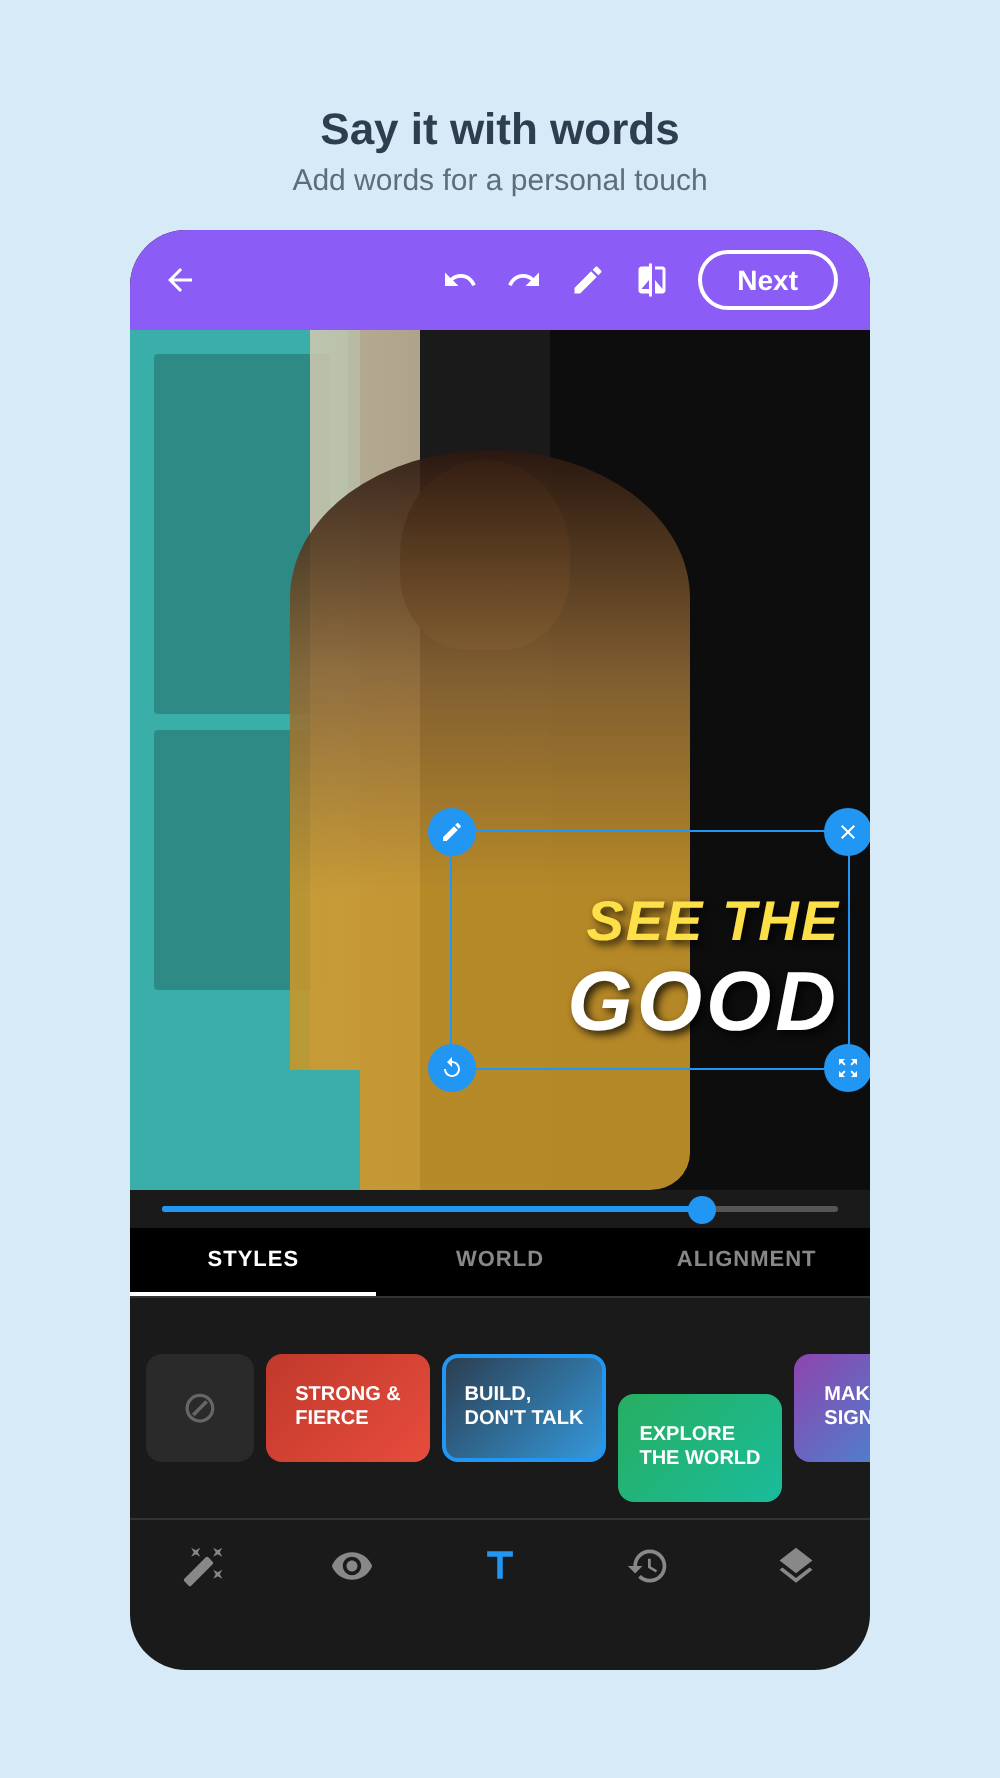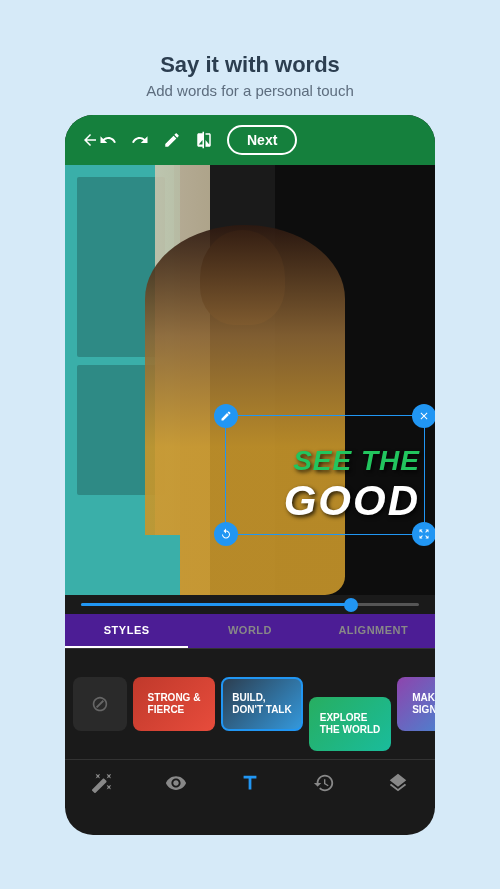--- a/index.html
+++ b/index.html
@@ -38,23 +38,24 @@
       height: 720px;
       background: #1a1a1a;
       border-radius: 28px;
       overflow: hidden;
       display: flex;
       flex-direction: column;
       position: relative;
     }
 
     .phone-top-bar {
-      background: #15803d;
-      display: flex;
-      align-items: center;
+      background: #8b5cf6;
+      display: flex;
+      align-items: center;
+      justify-content: space-between;
       padding: 10px 16px;
       z-index: 10;
     }
 
     .top-bar-left {
       display: flex;
       align-items: center;
       gap: 14px;
     }
 
@@ -204,21 +205,21 @@
     .overlay-text {
       position: absolute;
       bottom: 10px;
       right: 5px;
       text-align: right;
     }
 
     .overlay-text-line1 {
       font-size: 28px;
       font-weight: 900;
-      color: #22c55e;
+      color: #fde047;
       font-style: italic;
       letter-spacing: 1px;
       display: block;
       text-shadow: 2px 2px 4px rgba(0,0,0,0.8);
     }
 
     .overlay-text-line2 {
       font-size: 42px;
       font-weight: 900;
       color: white;
@@ -329,21 +330,21 @@
       top: 50%;
       transform: translate(50%, -50%);
       width: 14px;
       height: 14px;
       background: #2196f3;
       border-radius: 50%;
     }
 
     
     .style-tabs {
-      background: #4c1d95;
+      background: #000000;
       display: flex;
       border-bottom: 1px solid #333;
     }
 
     .style-tab {
       flex: 1;
       text-align: center;
       padding: 10px 4px;
       font-size: 11px;
       font-weight: 600;

